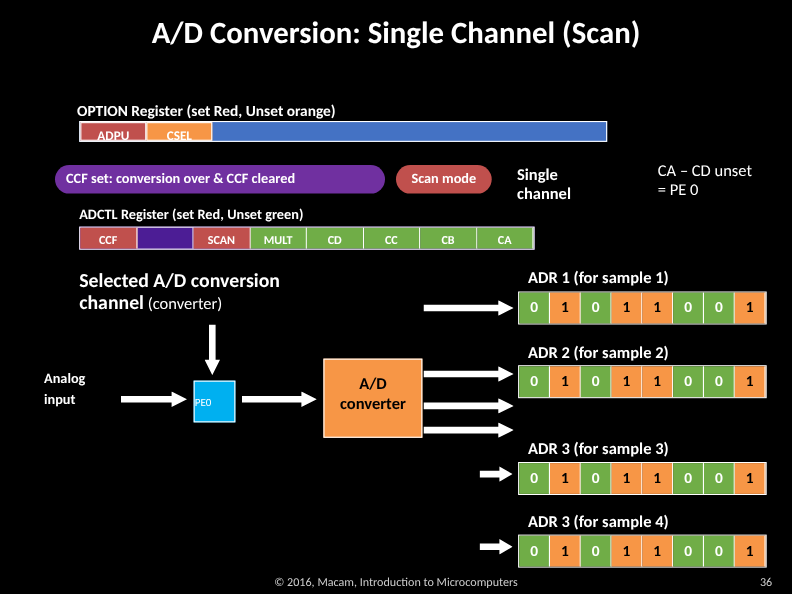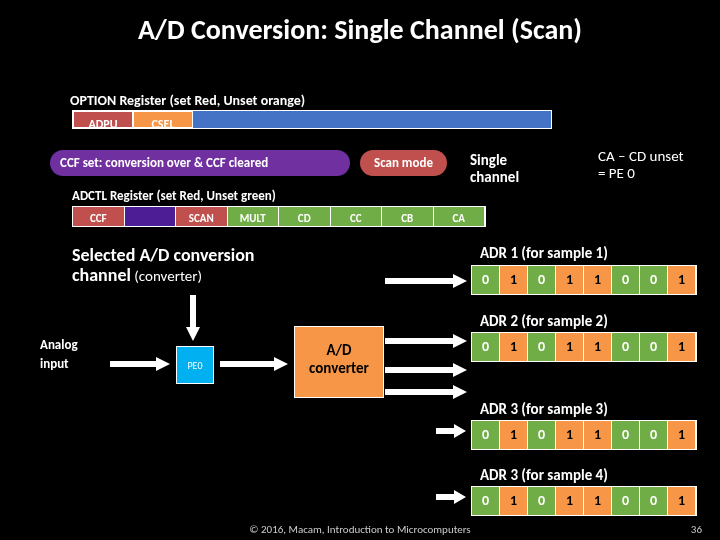--- a/index.html
+++ b/index.html
@@ -133,21 +133,20 @@
   }
   .pe0-box {
     position: absolute;
     top: 346px;
     left: 176px;
     width: 38px;
     height: 38px;
     background: #00b0f0;
     border: 1px solid #fff;
     font-size: 10px;
-    text-align: center;
     line-height: 38px;
   }
   .adc-box {
     position: absolute;
     top: 326px;
     left: 294px;
     width: 90px;
     height: 72px;
     background: #f79646;
     border: 1px solid #fff;

